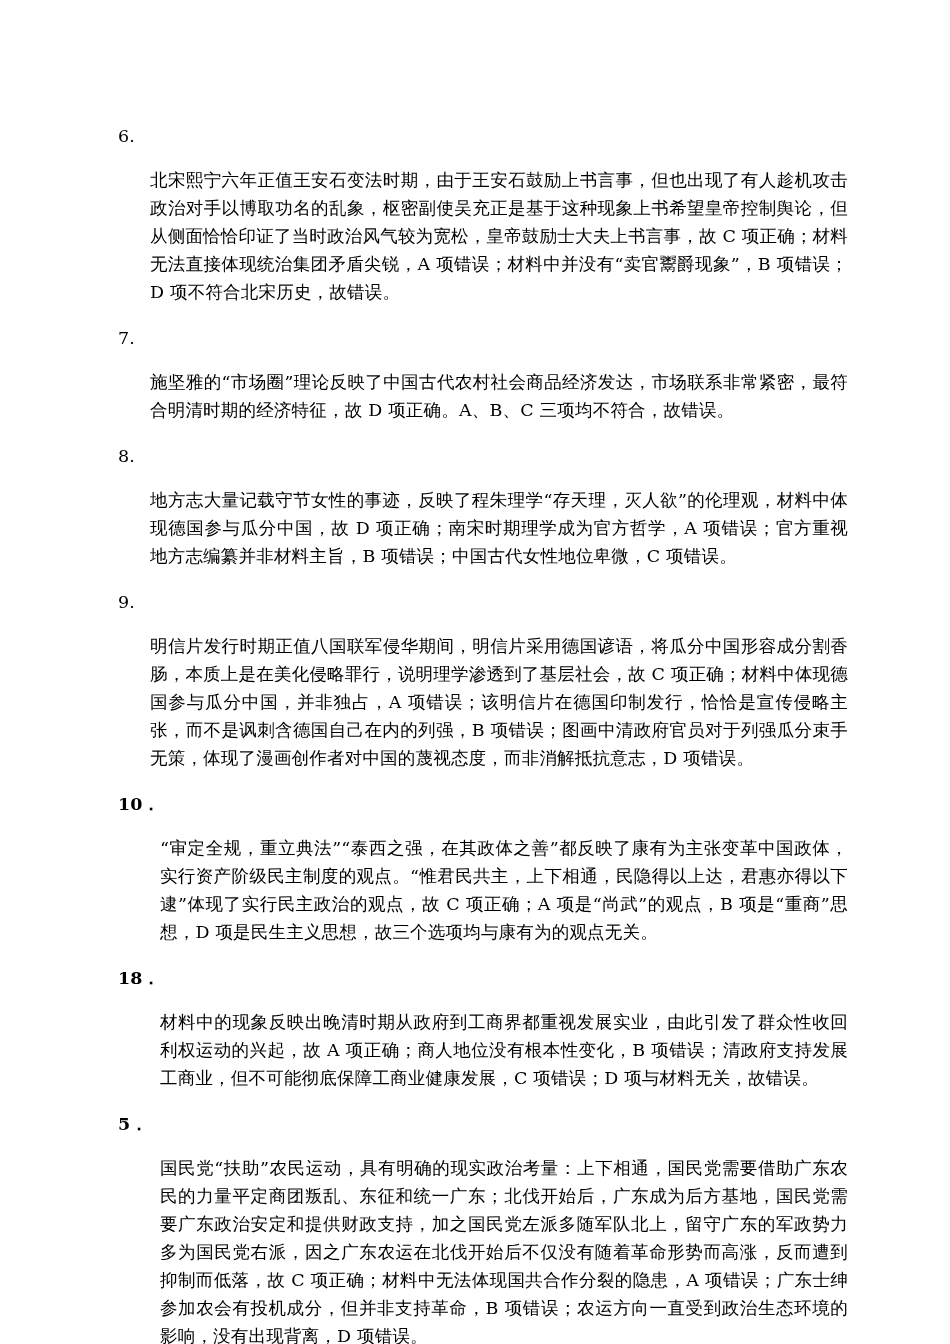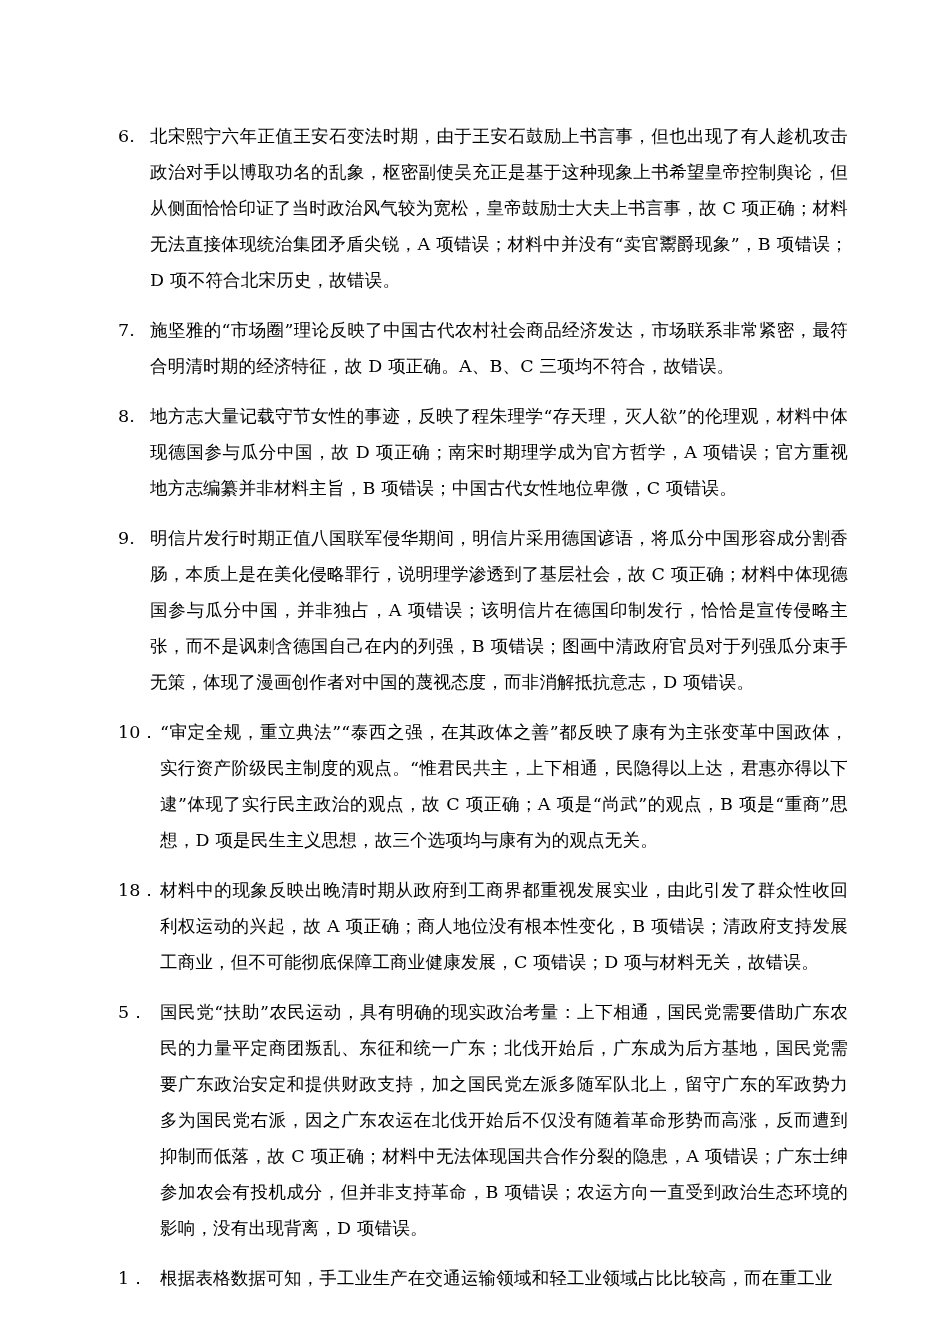--- a/index.html
+++ b/index.html
@@ -31,29 +31,30 @@
   }
   .num {
     flex: 0 0 auto;
     font-size: 17.5px;
     line-height: 36px;
     color: #000;
     white-space: nowrap;
     text-align: left;
   }
   .num-w1 { width: 32px; }
-  .num-w2 { width: 42px; }
+  .num-w2 { width: 42px; font-weight: bold; }
   .body {
     flex: 1 1 auto;
     font-size: 17.5px;
-    line-height: 36px;
+    line-height: 28px;
     color: #000;
     text-align: justify;
     text-justify: inter-ideograph;
     letter-spacing: 0.2px;
+    margin-top: 48px;
   }
   .item.indent-2 .body {
     text-indent: 0;
   }
   .last .body {
     white-space: nowrap;
     overflow: hidden;
   }
 </style>
 </head>

